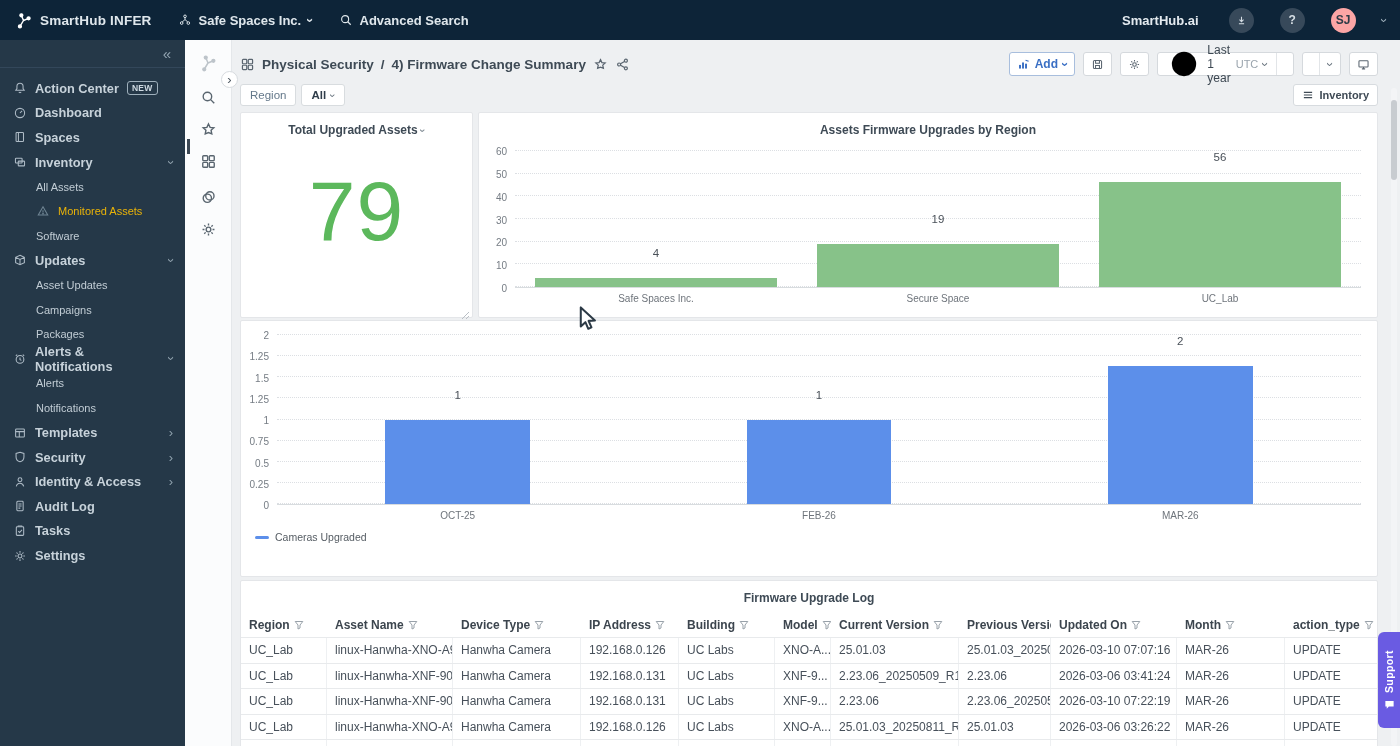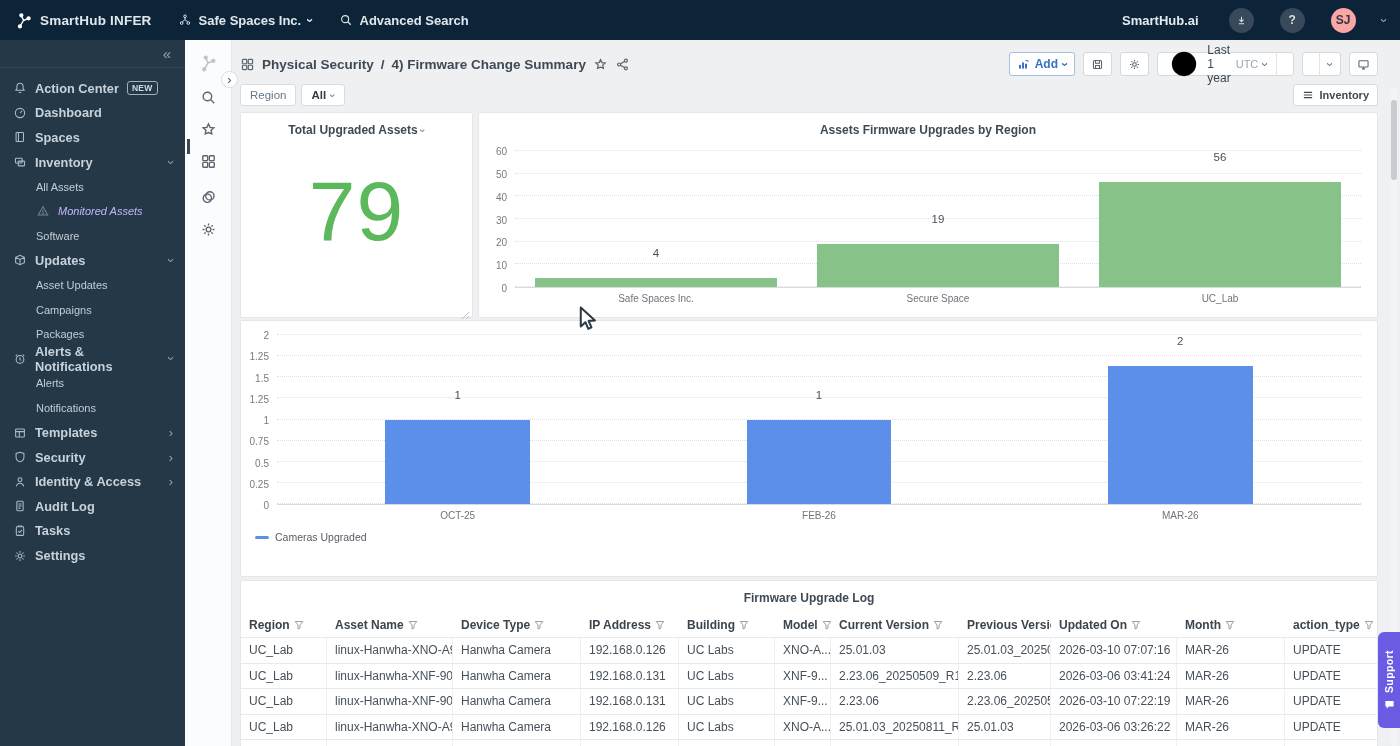--- a/index.html
+++ b/index.html
@@ -17,21 +17,21 @@
   .c-down { display:inline-block; transform:rotate(90deg); font-size:13px; line-height:1; color:inherit; }
   .c-right { display:inline-block; font-size:13px; line-height:1; }
 
   
   .sidebar { position:absolute; left:0; top:40px; width:185px; height:706px; background:#253848; z-index:20; }
   .sb-head { height:28px; display:flex; align-items:center; justify-content:flex-end; padding-right:14px; color:#93a5b2; font-size:15px; border-bottom:1px solid #33475a; }
   .sb-list { padding-top:8px; }
   .si { height:24.6px; display:flex; align-items:center; gap:8px; padding-left:13px; color:#c7d2da; font-size:12.8px; font-weight:700; cursor:pointer; }
   .si .ic { flex:0 0 auto; width:14px; height:14px; stroke:#aebbc6; fill:none; stroke-width:1.2; }
   .si.child { padding-left:36px; font-weight:500; color:#c2cdd5; font-size:11px; }
-  .si.muted { color:#c4b5fd;font-style:italic; }
+  .si.muted { color:#eab308; }
   .si.muted .ic { stroke:#6f8493; }
   .si.active { background:#455d70; color:#ffffff; }
   .si.active .ic { stroke:#ffffff; }
   .badge { border:1px solid #9fb0bc; color:#cfdae2; font-size:8.5px; font-weight:700; border-radius:3px; padding:1px 4px; letter-spacing:.3px; }
   .si .chev { margin-left:auto; margin-right:12px; color:#8fa1ad; font-weight:400; }
 
   
   .rail { position:absolute; left:185px; top:40px; width:47px; height:706px; background:#fbfcfd; border-right:1px solid #e4e7ea; z-index:15; display:flex; flex-direction:column; align-items:center; }
   .rail .ric { width:17px; height:17px; stroke:#59656f; fill:none; stroke-width:1.3; margin-top:15px; cursor:pointer; }
   .rail .logo-gray { stroke:#bdc4ca; margin-top:12px; width:20px; height:22px; cursor:default; }

